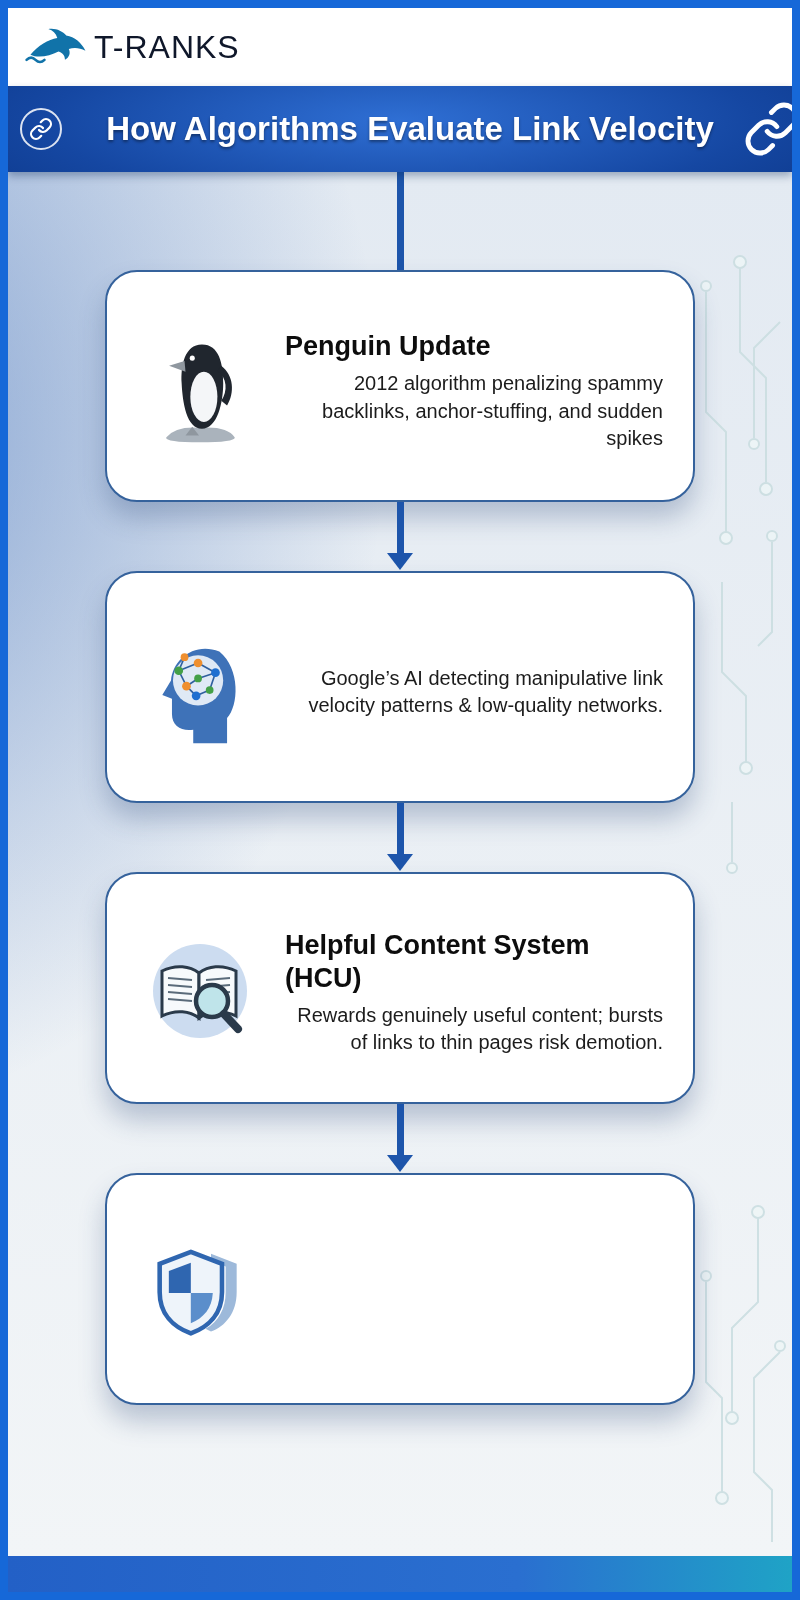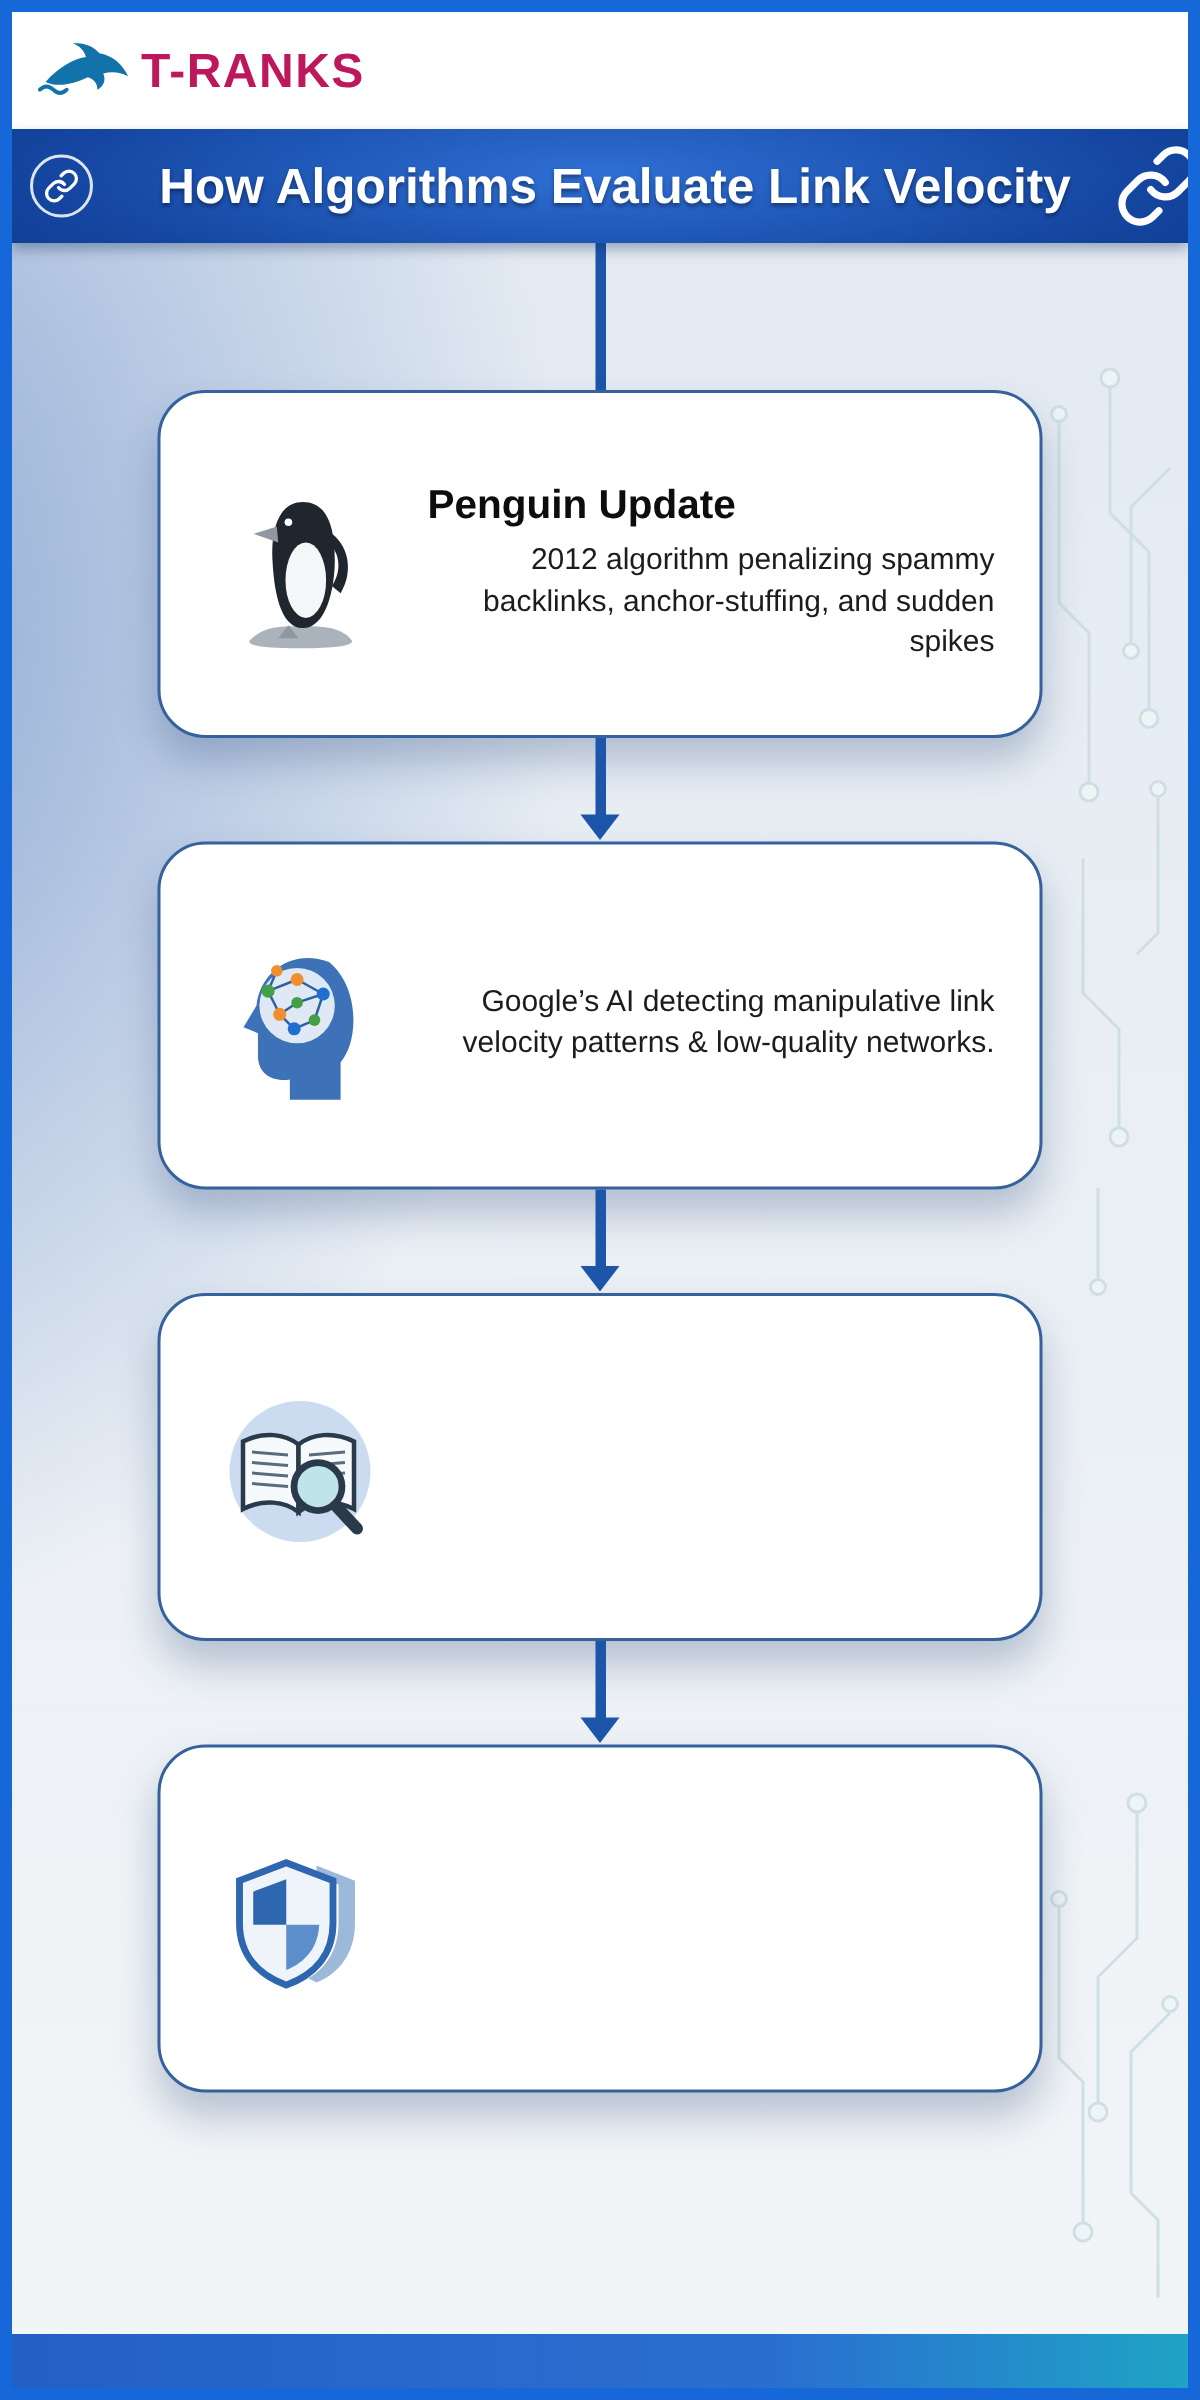--- a/index.html
+++ b/index.html
@@ -14,26 +14,26 @@
 
   
   .topbar {
     height:78px; background:#ffffff;
     display:flex; align-items:center;
     padding-left:16px; flex:none;
   }
   .logo { display:flex; align-items:center; gap:6px; }
   .logo-icon svg { display:block; }
   .logo-text {
-    color:#be185d; font-size:32px; font-weight:700; letter-spacing:1px;
+    color:#0f172a; font-size:32px; font-weight:400; letter-spacing:1px;
   }
 
   
   .banner {
-    height:76px; flex:none; position:relative;
+    height:86px; flex:none; position:relative;
     background:radial-gradient(75% 160% at 50% 40%, #2f6fd4 0%, #1547a2 60%, #0b3585 100%);
     display:flex; align-items:center; justify-content:center;
     box-shadow:0 4px 8px rgba(10,40,90,.35);
     z-index:3;
     padding-left:20px;
   }
   .banner h1 {
     color:#ffffff; font-size:33px; font-weight:800;
     text-shadow:0 2px 3px rgba(0,0,0,.4);
     white-space:nowrap;
@@ -226,20 +226,24 @@
             <line x1="28" y1="59" x2="52" y2="61"></line>
             <line x1="28" y1="66" x2="52" y2="68"></line>
             <line x1="66" y1="47" x2="90" y2="45"></line>
             <line x1="66" y1="54" x2="90" y2="52"></line>
             <line x1="66" y1="61" x2="90" y2="59"></line>
           </g>
           <circle cx="72" cy="68" r="16" fill="#bfe4ea" stroke="#2a3a4a" stroke-width="4.5"></circle>
           <line x1="84" y1="81" x2="98" y2="96" stroke="#2a3a4a" stroke-width="8" stroke-linecap="round"></line>
         </svg>
       </div>
+      <div class="card-text">
+        <h2>Helpful Content System (HCU)</h2>
+        <p>Rewards genuinely useful content; bursts of links to thin pages risk demotion.</p>
+      </div>
     </section>
 
     <div class="connector arrow"></div>
 
     <section class="card">
       <div class="card-icon">
         <svg width="110" height="110" viewBox="0 0 120 120">
           <path d="M72 16 L100 27 V58 C100 80 88 95 72 101 L66 98 C80 90 88 76 88 58 V30 L72 23 Z" fill="#9db9da"></path>
           <path d="M50 14 L84 27 V58 C84 82 69 96 50 103 C31 96 16 82 16 58 V27 Z" fill="#eef4fa" stroke="#2f66b0" stroke-width="5"></path>
           <path d="M50 26 L26 35 V59 L50 59 Z" fill="#2f66b0"></path>

